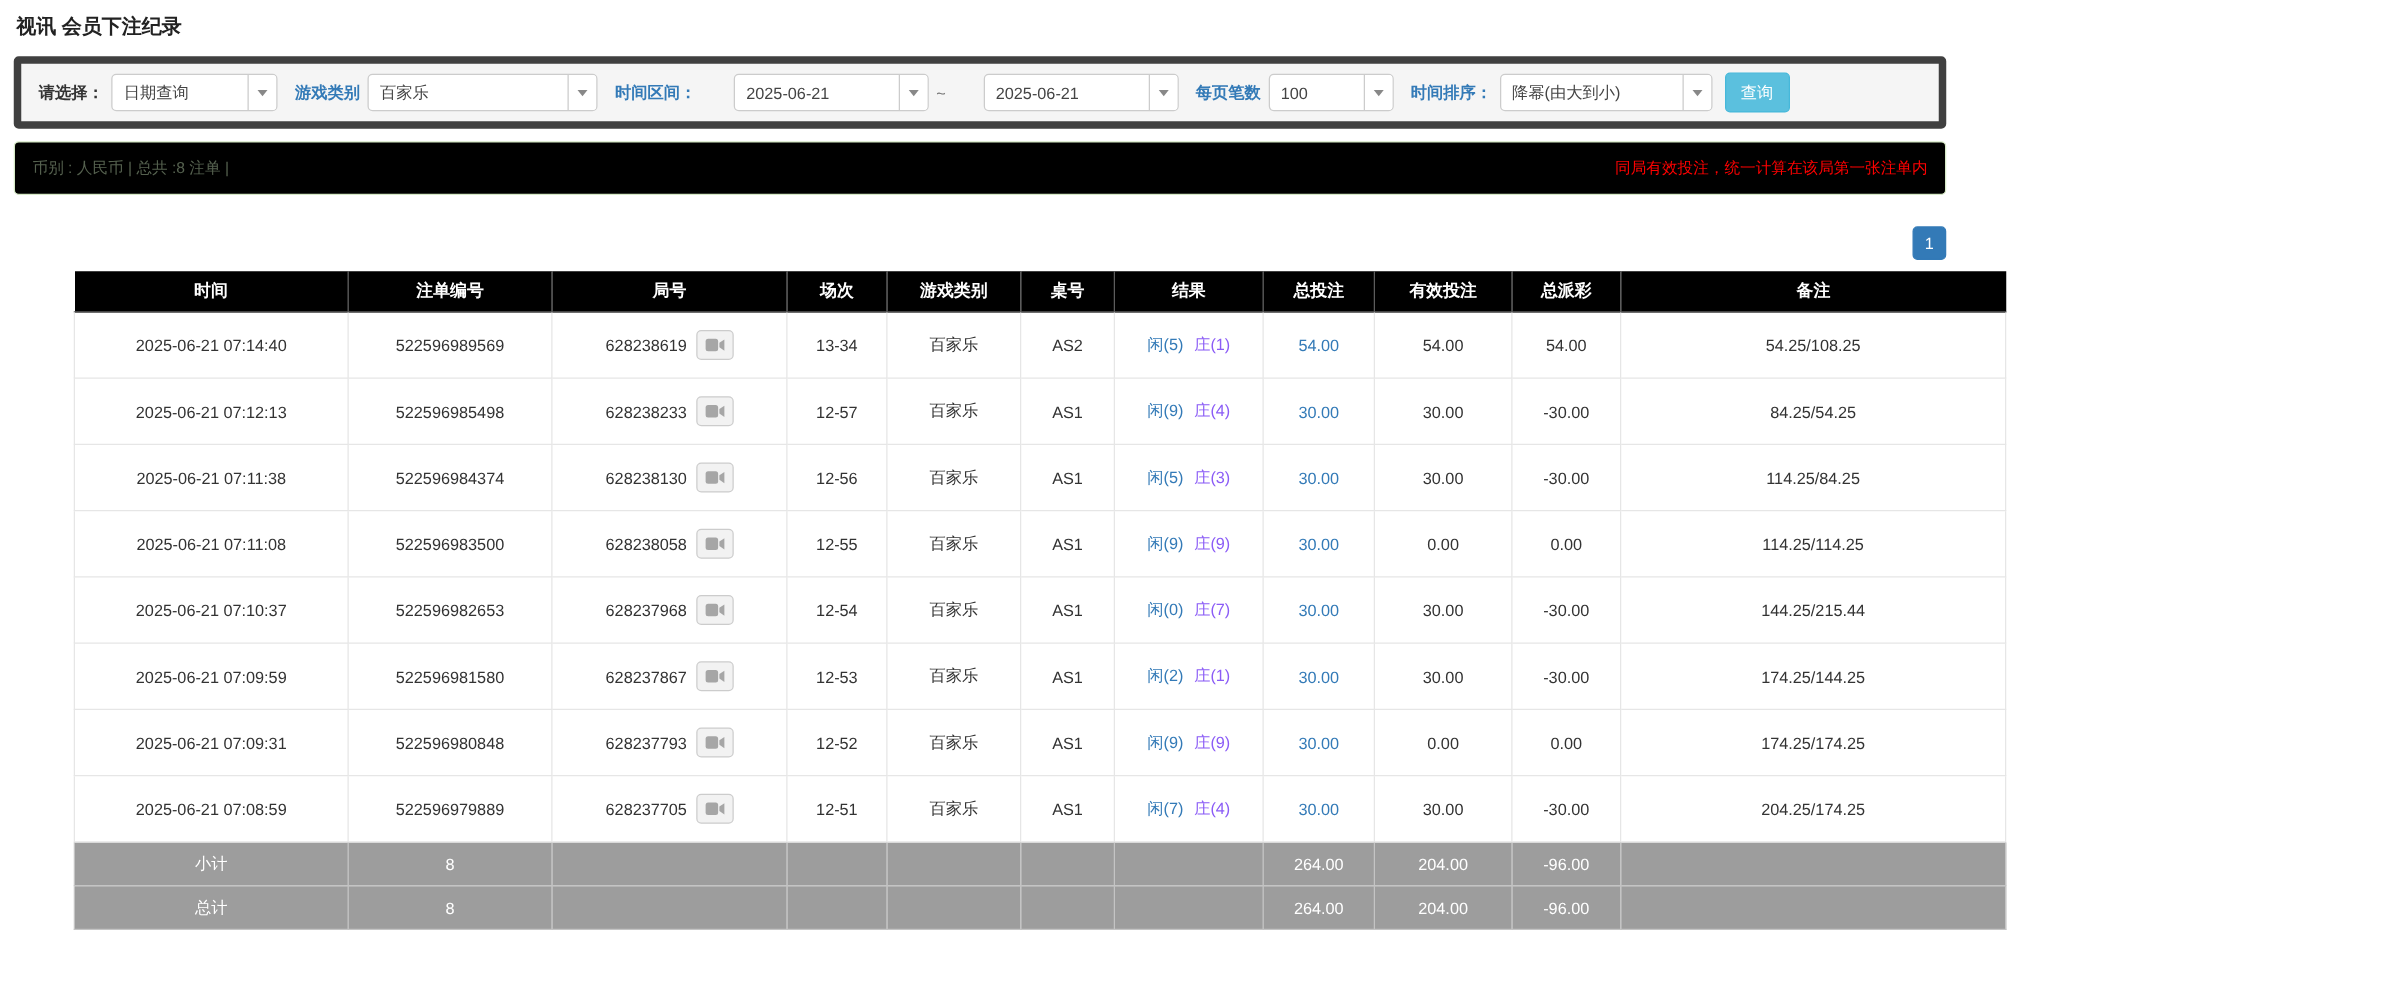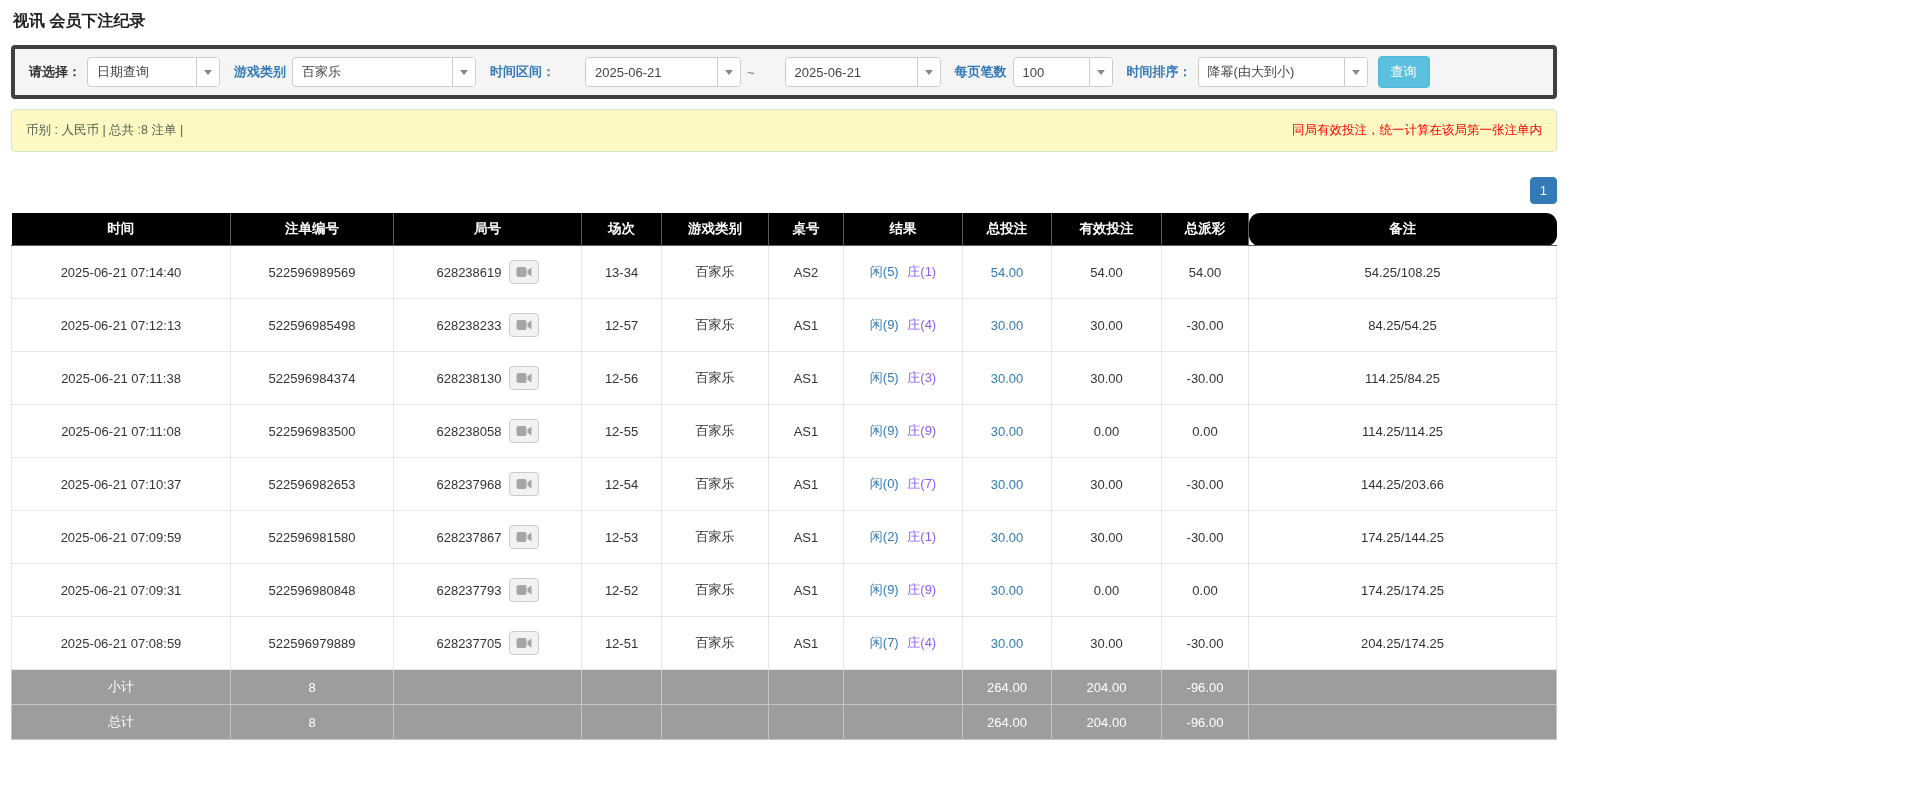--- a/index.html
+++ b/index.html
@@ -14,21 +14,21 @@
   .page-title {
     font-size: 16px;
     font-weight: 600;
     color: #222;
     margin: 11px 2px 13px;
   }
 
   
   .filter-bar {
     background: #f5f5f5;
-    border: 4px solid #404040;
+    border: 6px solid #404040;
     border-radius: 4px;
     padding: 7px 10px;
     display: flex;
     align-items: center;
     white-space: nowrap;
   }
   .flabel { font-size: 13px; font-weight: bold; color: #337ab7; margin: 0 6px 0 14px; }
   .flabel.dark { color: #333; margin-left: 4px; }
   .tilde { color: #777; margin: 0 6px; }
 
@@ -79,21 +79,21 @@
     font-size: 13px;
     padding: 6px 12px;
     border-radius: 4px;
     cursor: pointer;
     font-family: Liberation Mono, monospace;
   }
 
   
   .info-bar {
     margin-top: 10px;
-    background: #fef9c3;
+    background: #000000;
     border: 1px solid #d6e9c6;
     border-radius: 4px;
     padding: 12px 14px;
     display: flex;
     justify-content: space-between;
     align-items: center;
     font-size: 12.5px;
   }
   .info-left { color: #55614f; }
   .info-right { color: #f00; }
@@ -110,31 +110,32 @@
     border-radius: 4px;
     cursor: pointer;
   }
 
   
   table.records {
     width: 100%;
     border-collapse: collapse;
     table-layout: fixed;
     margin-bottom: 24px;
+    margin-left: 48px;
   }
   table.records thead th {
     background: #000;
     color: #fff;
     font-weight: bold;
     font-size: 13.5px;
     padding: 7px 4px;
     border-right: 1px solid #5c5c5c;
     border-bottom: 1px solid #5c5c5c;
   }
-  table.records thead th:last-child { border-right: none; border-radius: 11px; }
+  table.records thead th:last-child { border-right: none; }
   table.records tbody td {
     background: #fff;
     border: 1px solid #e6e6e6;
     text-align: center;
     padding: 14px 4px;
     color: #333;
     font-size: 13px;
     overflow: hidden;
   }
   table.records tfoot td {
@@ -391,21 +392,21 @@
     <td>AS1</td>
     <td class="result-wrap">
       <span class="blue-text">闲(0)</span>
       <span class="red-text">庄(7)</span>
     </td>
     <td>
       <a class="bet-link">30.00</a>
     </td>
     <td>30.00</td>
     <td class="red-text">-30.00</td>
-    <td>144.25/203.66</td>
+    <td>144.25/215.44</td>
   </tr>
         <tr>
     <td>2025-06-21 07:09:59</td>
     <td>522596981580</td>
     <td>
       <div class="round-wrap">
         <span>628237867</span>
         <button class="cam-btn">
           <svg width="16" height="12" viewBox="0 0 16 12" aria-hidden="true">
             <rect x="0.5" y="1" width="10" height="10" rx="2" fill="#a6a6a6"></rect>

